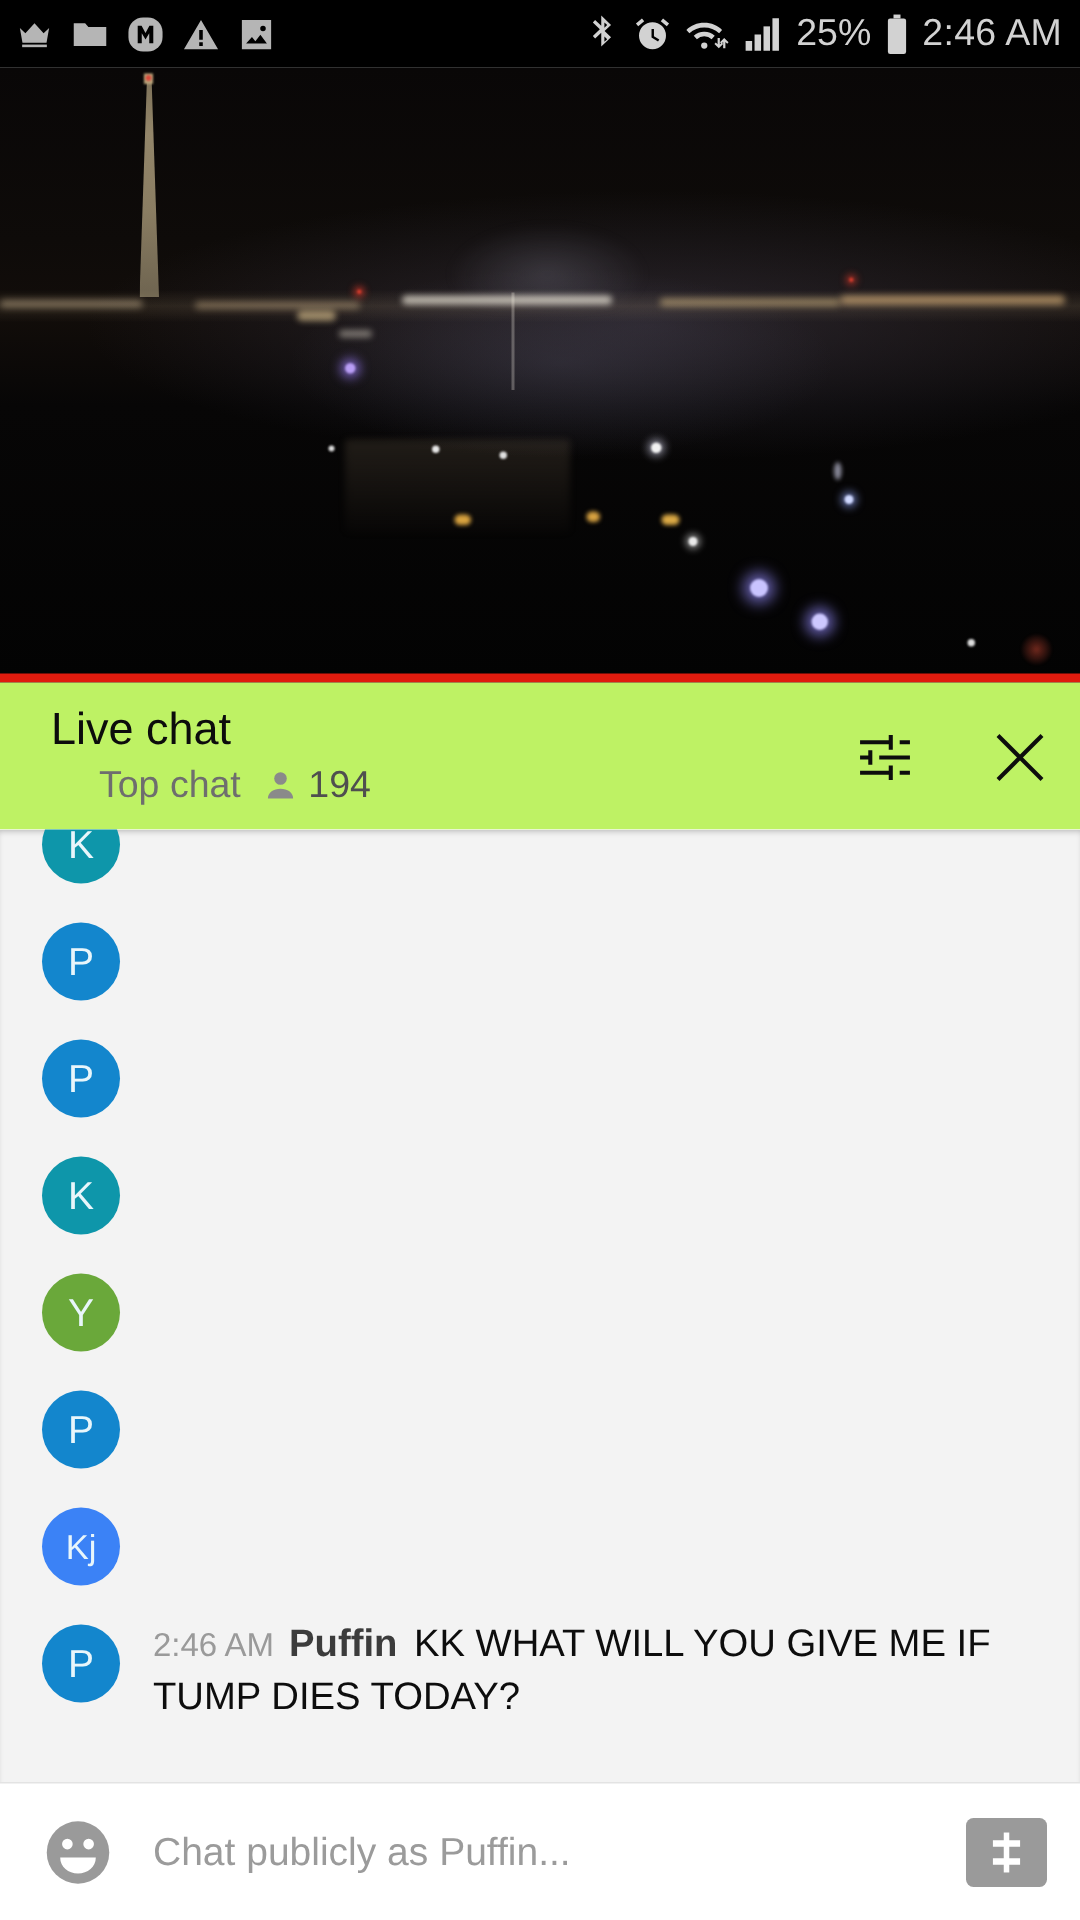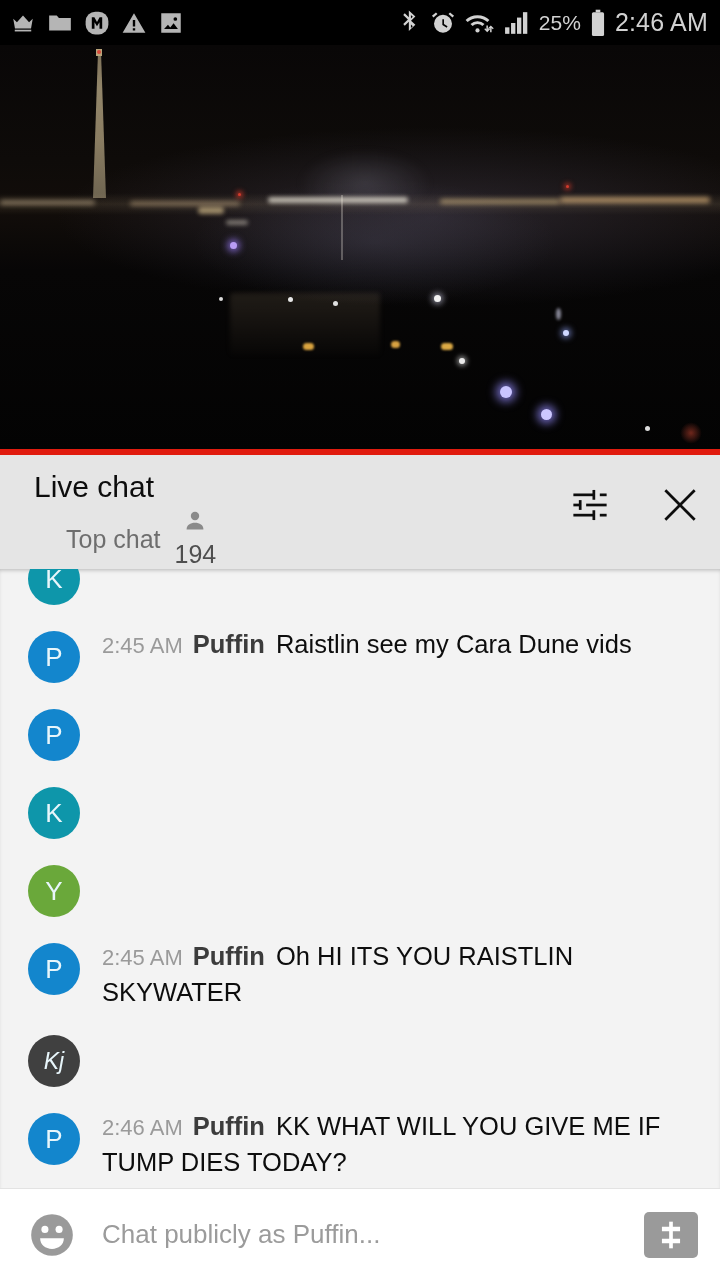--- a/index.html
+++ b/index.html
@@ -14,21 +14,21 @@
   
   .statusbar {
     height:45px; background:#000; flex:0 0 45px;
     display:flex; align-items:center; padding:0 12px 0 10px;
     color:#b8b8b8;
   }
   .sb-left { display:flex; align-items:center; gap:11px; }
   .sb-right { margin-left:auto; display:flex; align-items:center; gap:9px; }
   .sb-ico { display:block; }
   .sb-text { font-size:25px; color:#d2d2d2; letter-spacing:0.2px; }
-  .sb-pct { font-size:21px; color:#d2d2d2; }
+  .sb-pct { font-size:25px; color:#d2d2d2; }
 
   
   .video-wrap { position:relative; flex:0 0 410px; background:#000; overflow:hidden; }
   .video {
     position:absolute; inset:0;
     background:
       radial-gradient(ellipse 260px 90px at 52% 48%, rgba(120,120,150,0.18), transparent 70%),
       radial-gradient(ellipse 500px 120px at 60% 42%, rgba(60,55,70,0.55), transparent 75%),
       linear-gradient(180deg, #090707 0%, #0e0b09 28%, #120d0a 40%, #070606 55%, #030303 100%);
   }
@@ -64,29 +64,29 @@
     position:absolute; left:341px; top:150px; width:2px; height:65px;
     background:rgba(190,185,180,0.40); filter:blur(0.5px);
   }
   .lt { position:absolute; border-radius:50%; filter:blur(0.7px); }
   .redbar {
     position:absolute; left:0; right:0; bottom:0; height:6px; background:#e01b0e; z-index:5;
   }
 
   
   .chat-header {
-    flex:0 0 98px; background:#e5e5e5; position:relative;
+    flex:0 0 98px; background:#bef264; position:relative;
     padding:14px 18px 0 34px; display:flex; align-items:flex-start;
   }
   .ch-left { display:flex; flex-direction:column; }
   .ch-title { font-size:30px; color:#0c0c0c; font-weight:400; line-height:36px; }
   .ch-sub { display:flex; align-items:center; gap:14px; margin-top:4px; }
   .ch-topchat { font-size:25px; color:#6e6e6e;margin-left:32px; }
   .ch-count { font-size:25px; color:#4f4f4f; }
-  .ch-viewers { display:flex; align-items:center; gap:7px;flex-direction:column; }
+  .ch-viewers { display:flex; align-items:center; gap:7px; }
   .ch-actions { margin-left:auto; display:flex; align-items:center; gap:46px; padding-top:14px; }
   .icon-btn { width:44px; height:44px; display:flex; align-items:center; justify-content:center; cursor:pointer; }
 
   
   .chat-list {
     flex:1 1 auto; background:#f3f3f3; overflow:hidden;
     position:relative; padding-top:0;
     box-shadow: inset 0 3px 4px -2px rgba(0,0,0,0.26);
   }
   .msg {
@@ -259,23 +259,20 @@
       <div class="avatar" style="background:#0e96aa;">
         <span>K</span>
       </div>
       <div class="msg-body"></div>
     </div>
 
     <div class="msg">
       <div class="avatar" style="background:#1386cd;">
         <span>P</span>
       </div>
-      <div class="msg-body">
-        <span class="ts">2:45 AM</span><span class="author">Puffin</span><span class="body-text">Raistlin see my Cara Dune vids</span>
-      </div>
     </div>
 
     <div class="msg">
       <div class="avatar" style="background:#1386cd;">
         <span>P</span>
       </div>
     </div>
 
     <div class="msg">
       <div class="avatar" style="background:#0e96aa;">
@@ -286,27 +283,24 @@
     <div class="msg">
       <div class="avatar" style="background:#6aa83a;">
         <span>Y</span>
       </div>
     </div>
 
     <div class="msg">
       <div class="avatar" style="background:#1386cd;">
         <span>P</span>
       </div>
-      <div class="msg-body">
-        <span class="ts">2:45 AM</span><span class="author">Puffin</span><span class="body-text">Oh HI ITS YOU RAISTLIN SKYWATER</span>
-      </div>
-    </div>
-
-    <div class="msg">
-      <div class="avatar two" style="background:#404040;font-style:italic;">
+    </div>
+
+    <div class="msg">
+      <div class="avatar two" style="background:#3b82f6;">
         <span>Kj</span>
       </div>
     </div>
 
     <div class="msg">
       <div class="avatar" style="background:#1386cd;">
         <span>P</span>
       </div>
       <div class="msg-body">
         <span class="ts">2:46 AM</span><span class="author">Puffin</span><span class="body-text">KK WHAT WILL YOU GIVE ME IF TUMP DIES TODAY?</span>

